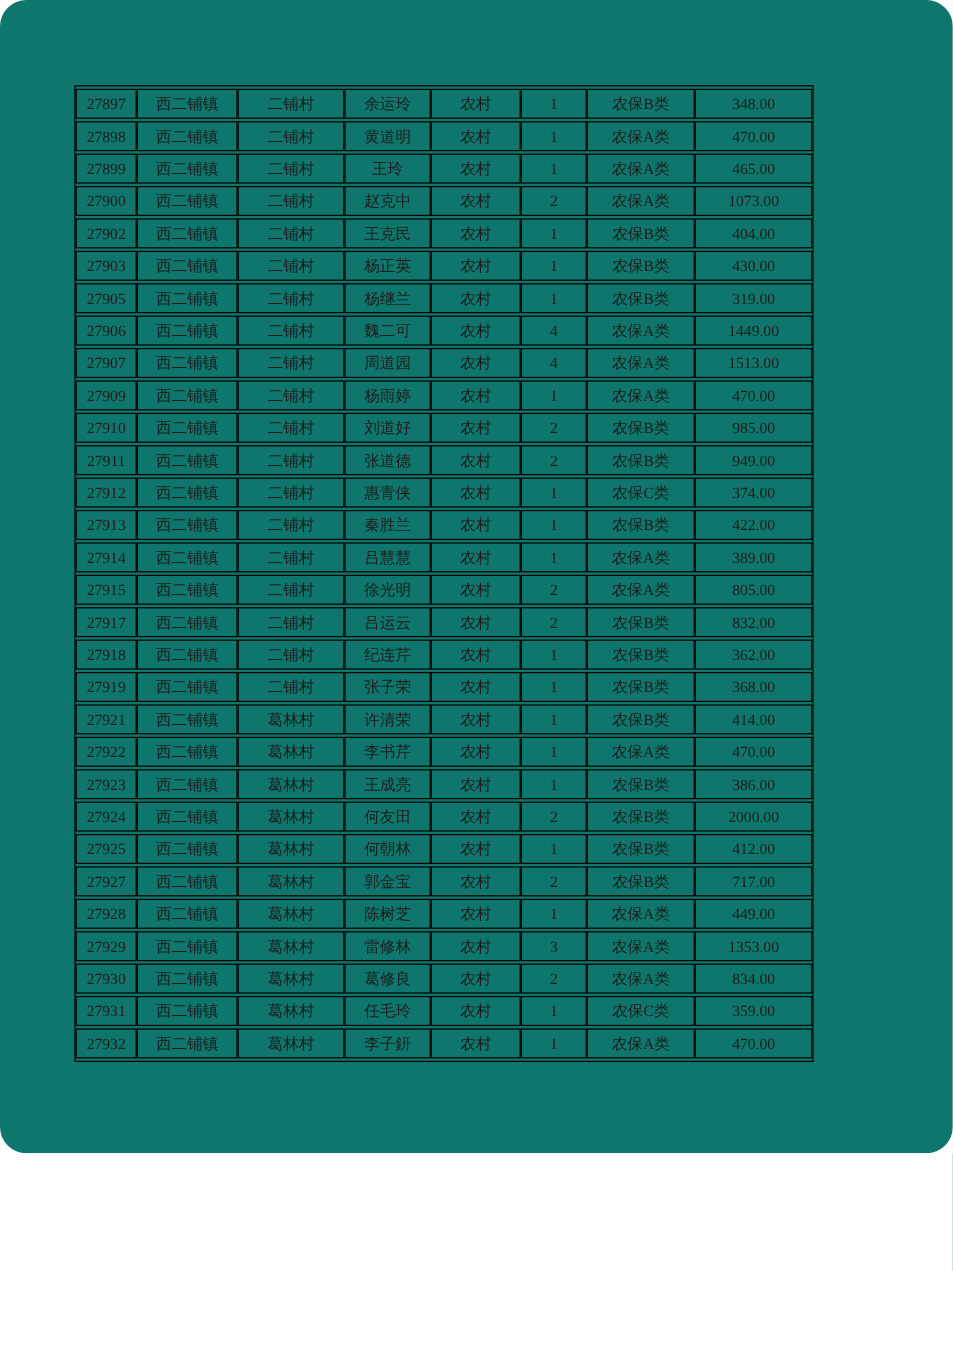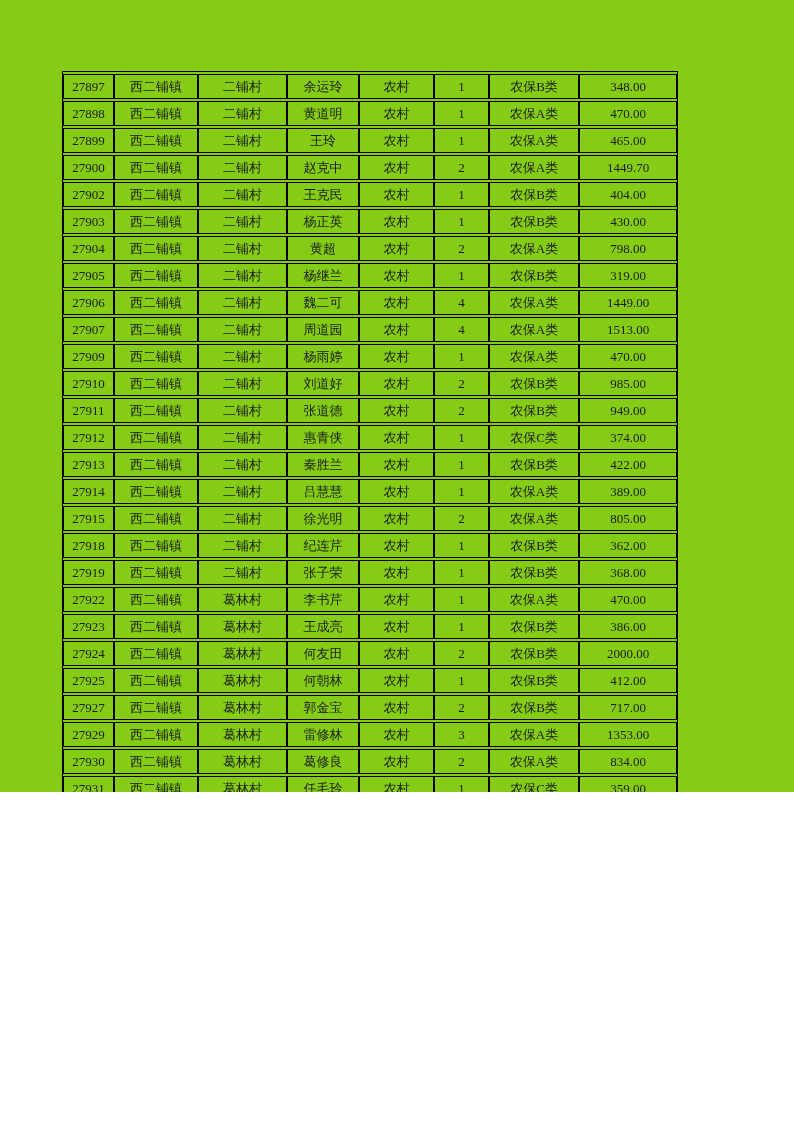--- a/index.html
+++ b/index.html
@@ -3,24 +3,25 @@
 <meta charset="utf-8">
 <style>
   html, body {
     margin: 0;
     padding: 0;
     background: #ffffff;
   }
   .page {
     position: relative;
     width: 794px;
-    height: 792px;
-    background: #84cc16;
+    height: 961px;
+    background: #0f766e;
     overflow: hidden;
     font-family: "Liberation Serif", "DejaVu Serif", serif;
+    border-radius: 22px;
   }
   table.roster {
     position: absolute;
     left: 62px;
     top: 71px;
     border-collapse: separate;
     border-spacing: 0 2px;
     border: 1px solid #000000;
     table-layout: fixed;
   }
@@ -93,51 +94,41 @@
           <td>465.00</td>
         </tr>
         <tr>
           <td>27900</td>
           <td>西二铺镇</td>
           <td>二铺村</td>
           <td>赵克中</td>
           <td>农村</td>
           <td>2</td>
           <td>农保A类</td>
-          <td>1449.70</td>
+          <td>1073.00</td>
         </tr>
         <tr>
           <td>27902</td>
           <td>西二铺镇</td>
           <td>二铺村</td>
           <td>王克民</td>
           <td>农村</td>
           <td>1</td>
           <td>农保B类</td>
           <td>404.00</td>
         </tr>
         <tr>
           <td>27903</td>
           <td>西二铺镇</td>
           <td>二铺村</td>
           <td>杨正英</td>
           <td>农村</td>
           <td>1</td>
           <td>农保B类</td>
           <td>430.00</td>
-        </tr>
-        <tr>
-          <td>27904</td>
-          <td>西二铺镇</td>
-          <td>二铺村</td>
-          <td>黄超</td>
-          <td>农村</td>
-          <td>2</td>
-          <td>农保A类</td>
-          <td>798.00</td>
         </tr>
         <tr>
           <td>27905</td>
           <td>西二铺镇</td>
           <td>二铺村</td>
           <td>杨继兰</td>
           <td>农村</td>
           <td>1</td>
           <td>农保B类</td>
           <td>319.00</td>
@@ -226,40 +217,60 @@
           <td>27915</td>
           <td>西二铺镇</td>
           <td>二铺村</td>
           <td>徐光明</td>
           <td>农村</td>
           <td>2</td>
           <td>农保A类</td>
           <td>805.00</td>
         </tr>
         <tr>
+          <td>27917</td>
+          <td>西二铺镇</td>
+          <td>二铺村</td>
+          <td>吕运云</td>
+          <td>农村</td>
+          <td>2</td>
+          <td>农保B类</td>
+          <td>832.00</td>
+        </tr>
+        <tr>
           <td>27918</td>
           <td>西二铺镇</td>
           <td>二铺村</td>
           <td>纪连芹</td>
           <td>农村</td>
           <td>1</td>
           <td>农保B类</td>
           <td>362.00</td>
         </tr>
         <tr>
           <td>27919</td>
           <td>西二铺镇</td>
           <td>二铺村</td>
           <td>张子荣</td>
           <td>农村</td>
           <td>1</td>
           <td>农保B类</td>
           <td>368.00</td>
         </tr>
         <tr>
+          <td>27921</td>
+          <td>西二铺镇</td>
+          <td>葛林村</td>
+          <td>许清荣</td>
+          <td>农村</td>
+          <td>1</td>
+          <td>农保B类</td>
+          <td>414.00</td>
+        </tr>
+        <tr>
           <td>27922</td>
           <td>西二铺镇</td>
           <td>葛林村</td>
           <td>李书芹</td>
           <td>农村</td>
           <td>1</td>
           <td>农保A类</td>
           <td>470.00</td>
         </tr>
         <tr>
@@ -294,20 +305,30 @@
         </tr>
         <tr>
           <td>27927</td>
           <td>西二铺镇</td>
           <td>葛林村</td>
           <td>郭金宝</td>
           <td>农村</td>
           <td>2</td>
           <td>农保B类</td>
           <td>717.00</td>
+        </tr>
+        <tr>
+          <td>27928</td>
+          <td>西二铺镇</td>
+          <td>葛林村</td>
+          <td>陈树芝</td>
+          <td>农村</td>
+          <td>1</td>
+          <td>农保A类</td>
+          <td>449.00</td>
         </tr>
         <tr>
           <td>27929</td>
           <td>西二铺镇</td>
           <td>葛林村</td>
           <td>雷修林</td>
           <td>农村</td>
           <td>3</td>
           <td>农保A类</td>
           <td>1353.00</td>

